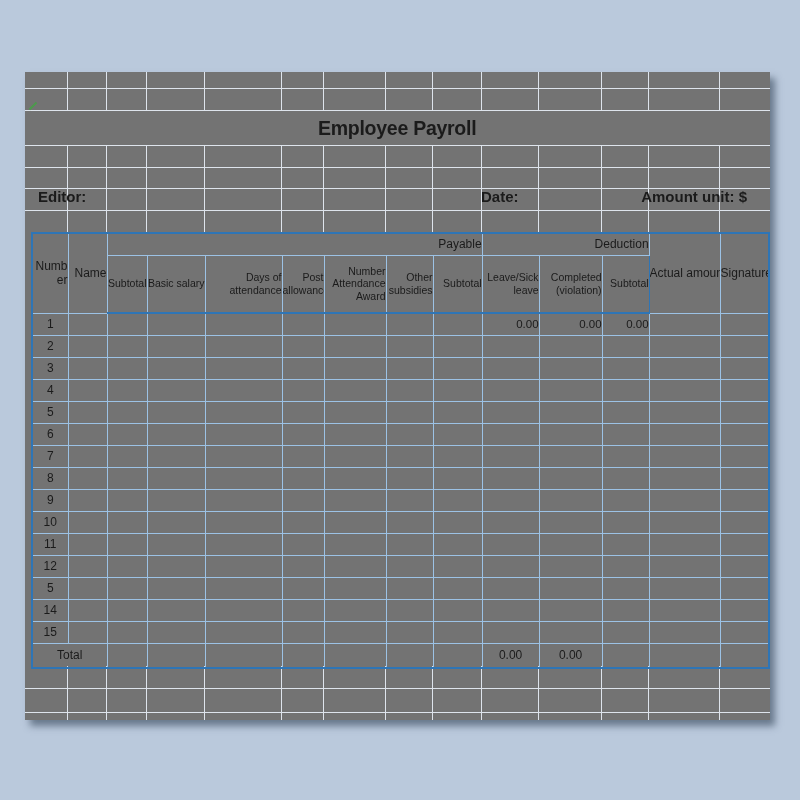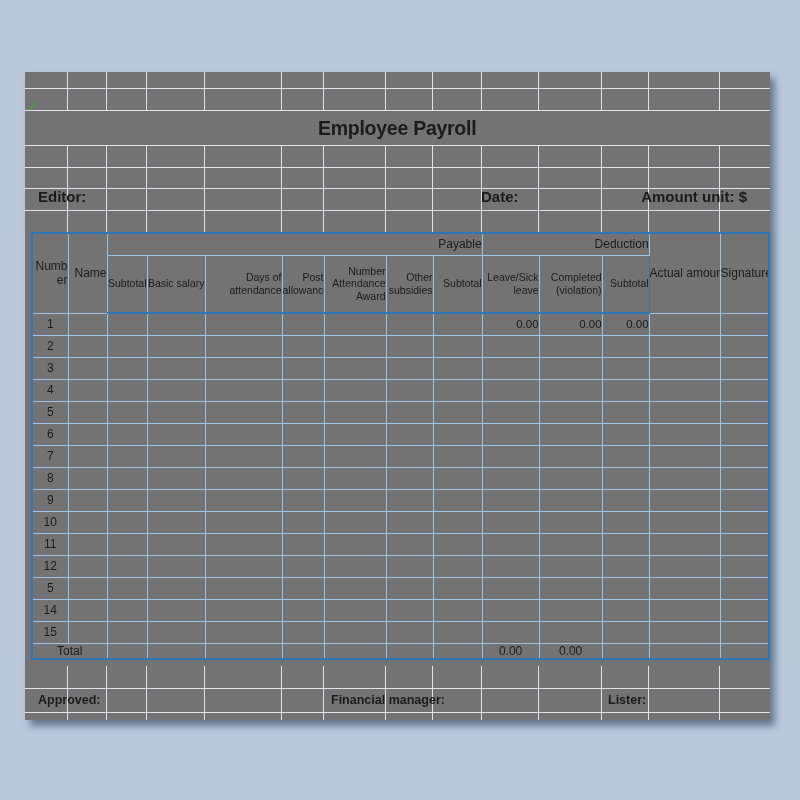--- a/index.html
+++ b/index.html
@@ -52,21 +52,21 @@
   tr.sub-row{height:58px;}
   tr.sub-row th{border-bottom:2px solid #2e75b6;}
   th.th-corner{font-size:12px;border-bottom:2px solid #2e75b6;}
   th.th-number{word-break:break-all;padding:0 2px;}
   th.th-tail{font-size:10.5px;white-space:nowrap;text-align:left;border-bottom:2px solid #2e75b6;}
   .sep{border-left:1px solid #2e75b6 !important;}
   tbody tr{height:22px;}
   tbody td{font-size:11.5px;vertical-align:middle;}
   td.rownum{text-align:center;font-size:12px;}
   td.val{text-align:right;padding-right:7px;}
-  tr.total-row{height:16px;}
+  tr.total-row{height:25px;}
   tr.total-row td{font-size:12px;}
   td.total-label{text-align:center;}
   tr.total-row td.tval{text-align:center;}
   .footer-band{position:absolute;left:0;top:617px;width:745px;height:22px;line-height:22px;font-size:12.5px;font-weight:bold;}
   .f-approved{position:absolute;left:13px;}
   .f-manager{position:absolute;left:306px;}
   .f-lister{position:absolute;left:583px;}
 </style>
 </head>
 <body>
@@ -424,18 +424,13 @@
           <td></td>
           <td class="sep tval">0.00</td>
           <td class="tval">0.00</td>
           <td></td>
           <td class="sep"></td>
           <td class="sep"></td>
         </tr>
       </tbody>
   </table>
 
-  <div class="footer-band">
-    <span class="f-approved">Approved:</span>
-    <span class="f-manager">Financial manager:</span>
-    <span class="f-lister">Lister:</span>
-  </div>
 </div>
 
 </body></html>

